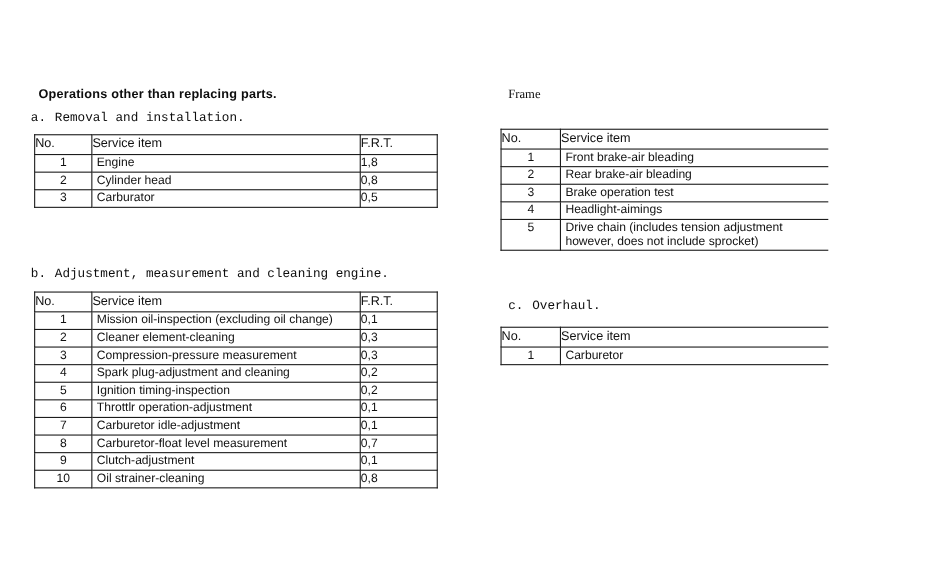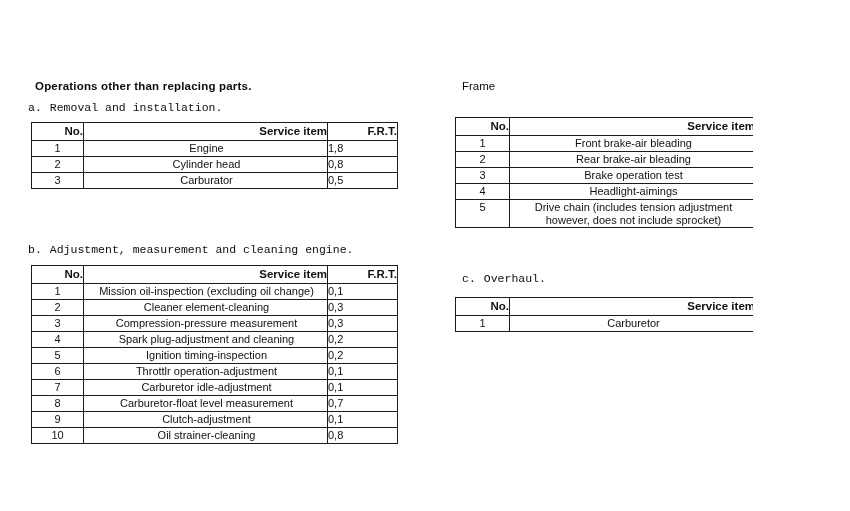--- a/index.html
+++ b/index.html
@@ -43,32 +43,32 @@
     background: #ffffff;
   }
   table.frt th, table.frt td {
     border: 1.5px solid #1c1c1c;
     font-size: 11px;
     line-height: 13px;
     padding: 0;
     overflow: hidden;
   }
   table.frt th {
-    font-weight: 700;
-    text-align: right;
+    font-weight: 400;
+    text-align: left;
     height: 17px;
     font-size: 11.5px;
   }
   table.frt td {
     height: 14px;
     vertical-align: top;
     padding-top: 1px;
   }
   table.frt td.c0 { text-align: center; }
-  table.frt td.c1 { text-align: center; padding-left: 4px; padding-right: 2px; }
+  table.frt td.c1 { text-align: left; padding-left: 4px; padding-right: 2px; }
   table.frt td.c2 { text-align: left; }
 
   
   .tleft  { width: 366px; }
   .tleft  .colw0 { width: 52px; }
   .tleft  .colw1 { width: 244px; }
   .tleft  .colw2 { width: 70px; }
   
   .tright { width: 368px; }
   .tright .colw0 { width: 54px; }
@@ -184,21 +184,21 @@
           <td class="c2">0,1</td>
         </tr>
         <tr>
           <td class="c0">10</td>
           <td class="c1">Oil strainer-cleaning</td>
           <td class="c2">0,8</td>
         </tr>
       </tbody>
     </table>
 
-  <div class="abs plain-heading" style="left:462px; top:80px;">Frame</div>
+  <div class="abs plain-heading" style="left:462px; top:80px;font-family:Liberation Serif, serif;">Frame</div>
 
   <table class="frt tright abs" style="left:455px; top:117px;">
     <colgroup>
         <col class="colw0">
         <col class="colw1">
         <col class="colw2">
       </colgroup>
   <thead>
         <tr>
           <th>No.</th>

